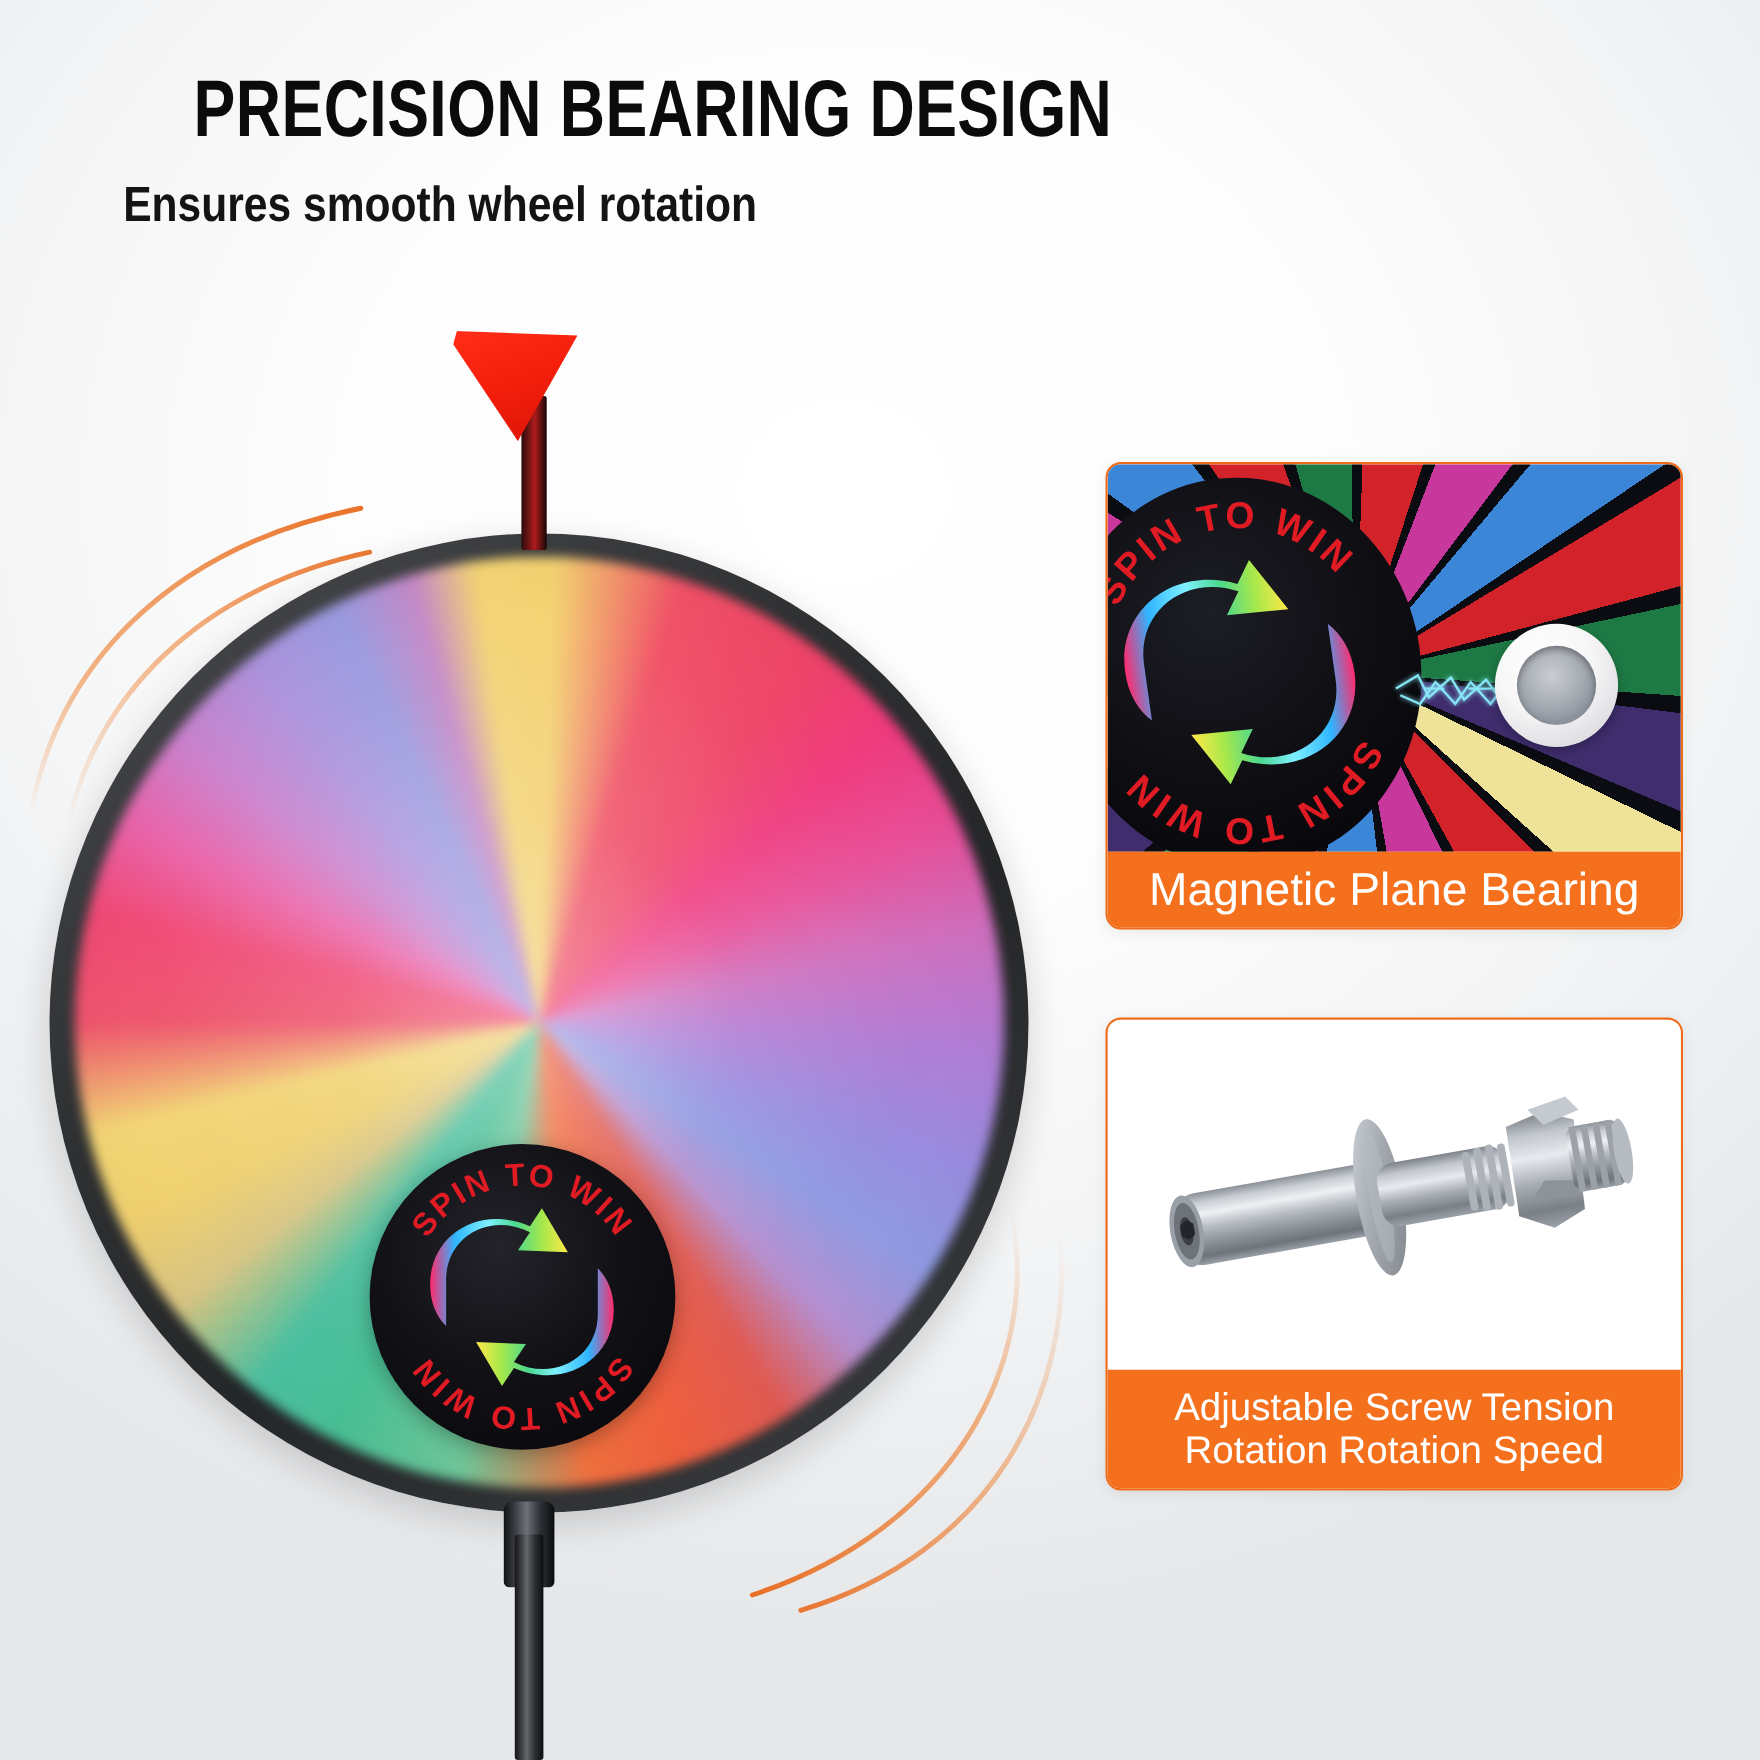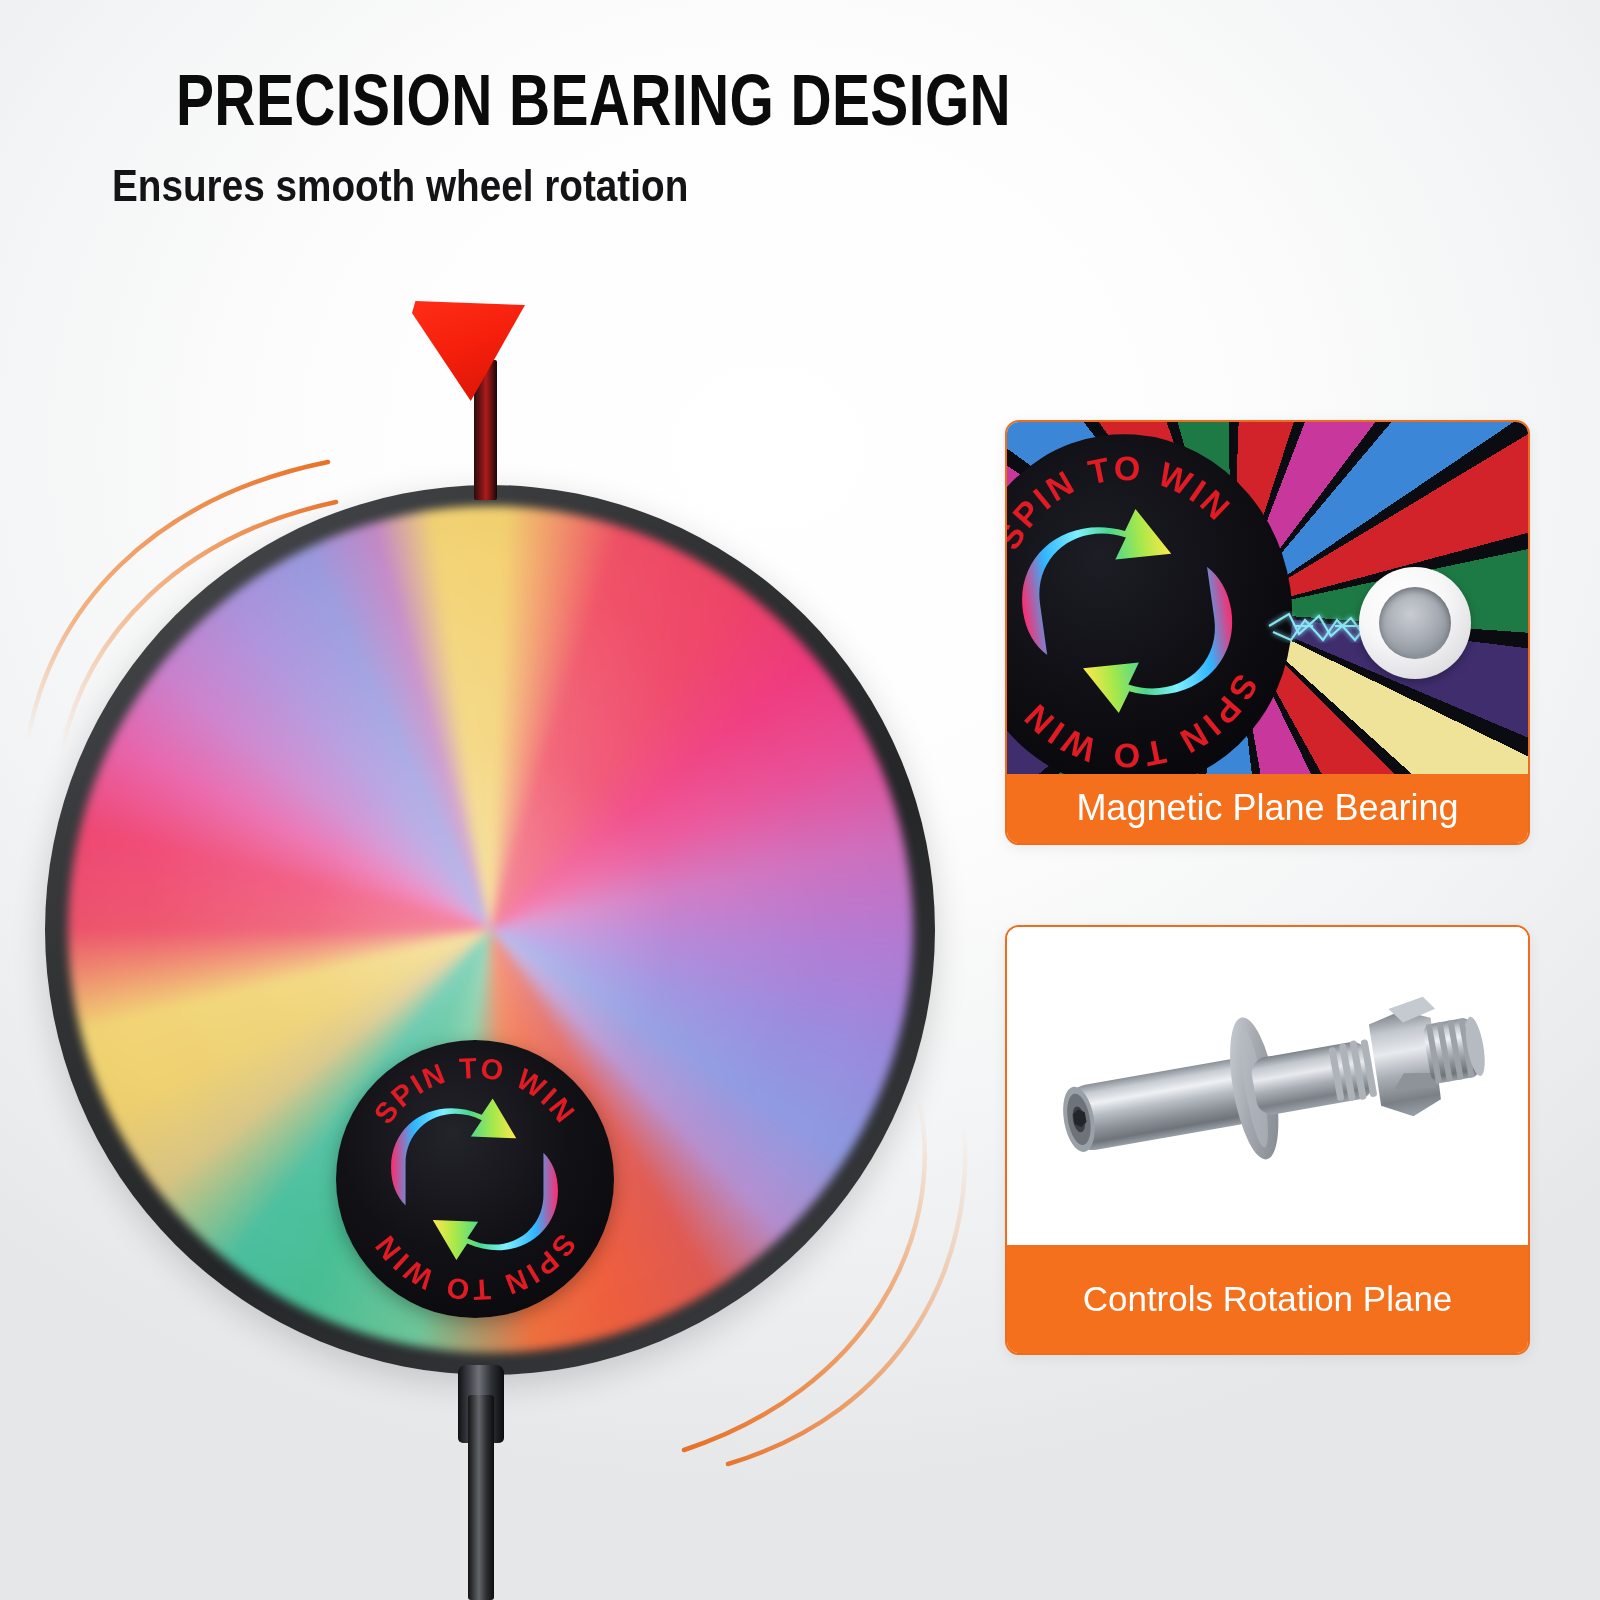--- a/index.html
+++ b/index.html
@@ -133,21 +133,21 @@
   #panel-screw   { left:1005px; top:925px; width:525px; height:430px; }
 
   .panel-media { position:relative; width:100%; overflow:hidden; }
   #panel-bearing .panel-media { height:352px; }
   #panel-screw   .panel-media { height:318px; background:#fff; }
 
   .panel-caption {
     background:#f4701c;
     color:#ffffff;
     text-align:center;
-    font-size:36px;
+    font-size:42px;
     line-height:1.12;
     font-weight:400;
     display:flex; flex-direction:column; align-items:center; justify-content:center;
     height:calc(100% - 352px);
   }
   #panel-screw .panel-caption { height:calc(100% - 318px); font-size:35px; }
 
   
   #callout-wheel {
     position:absolute;
@@ -432,15 +432,16 @@
           <rect x="397" y="62" width="6" height="60"></rect>
           <rect x="408" y="62" width="6" height="60"></rect>
           <rect x="419" y="62" width="6" height="60"></rect>
         </g>
         <ellipse cx="431" cy="92" rx="8" ry="30" fill="#b6bbc2"></ellipse>
       </svg>
     </div>
   </div>
 
   <div class="panel-caption">
-    <span>Controls Rotation Plane</span>
+    <span>Adjustable Screw Tension</span>
+    <span>Rotation Rotation Speed</span>
   </div>
 </div>
 
 </body></html>

